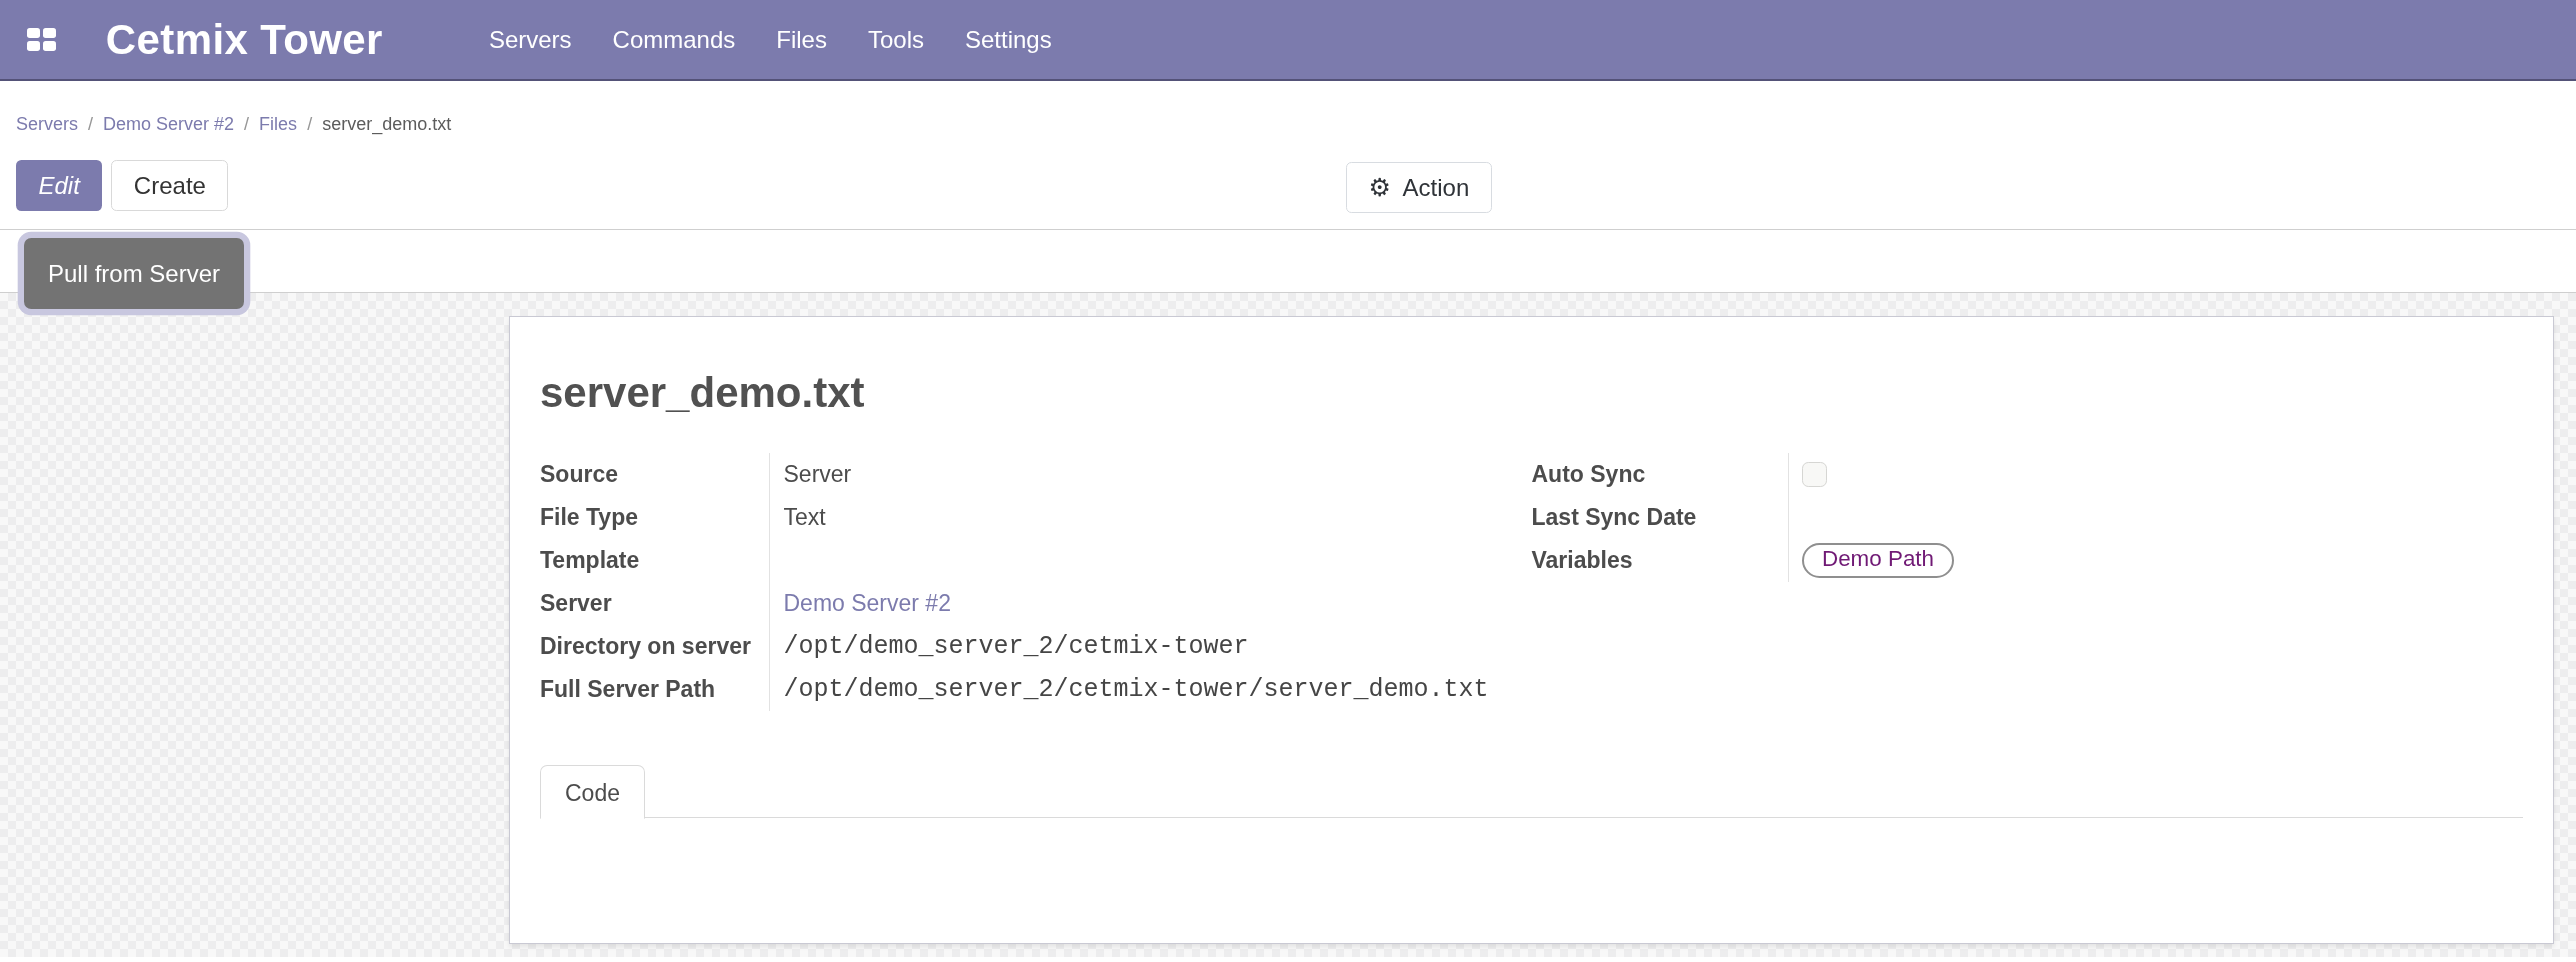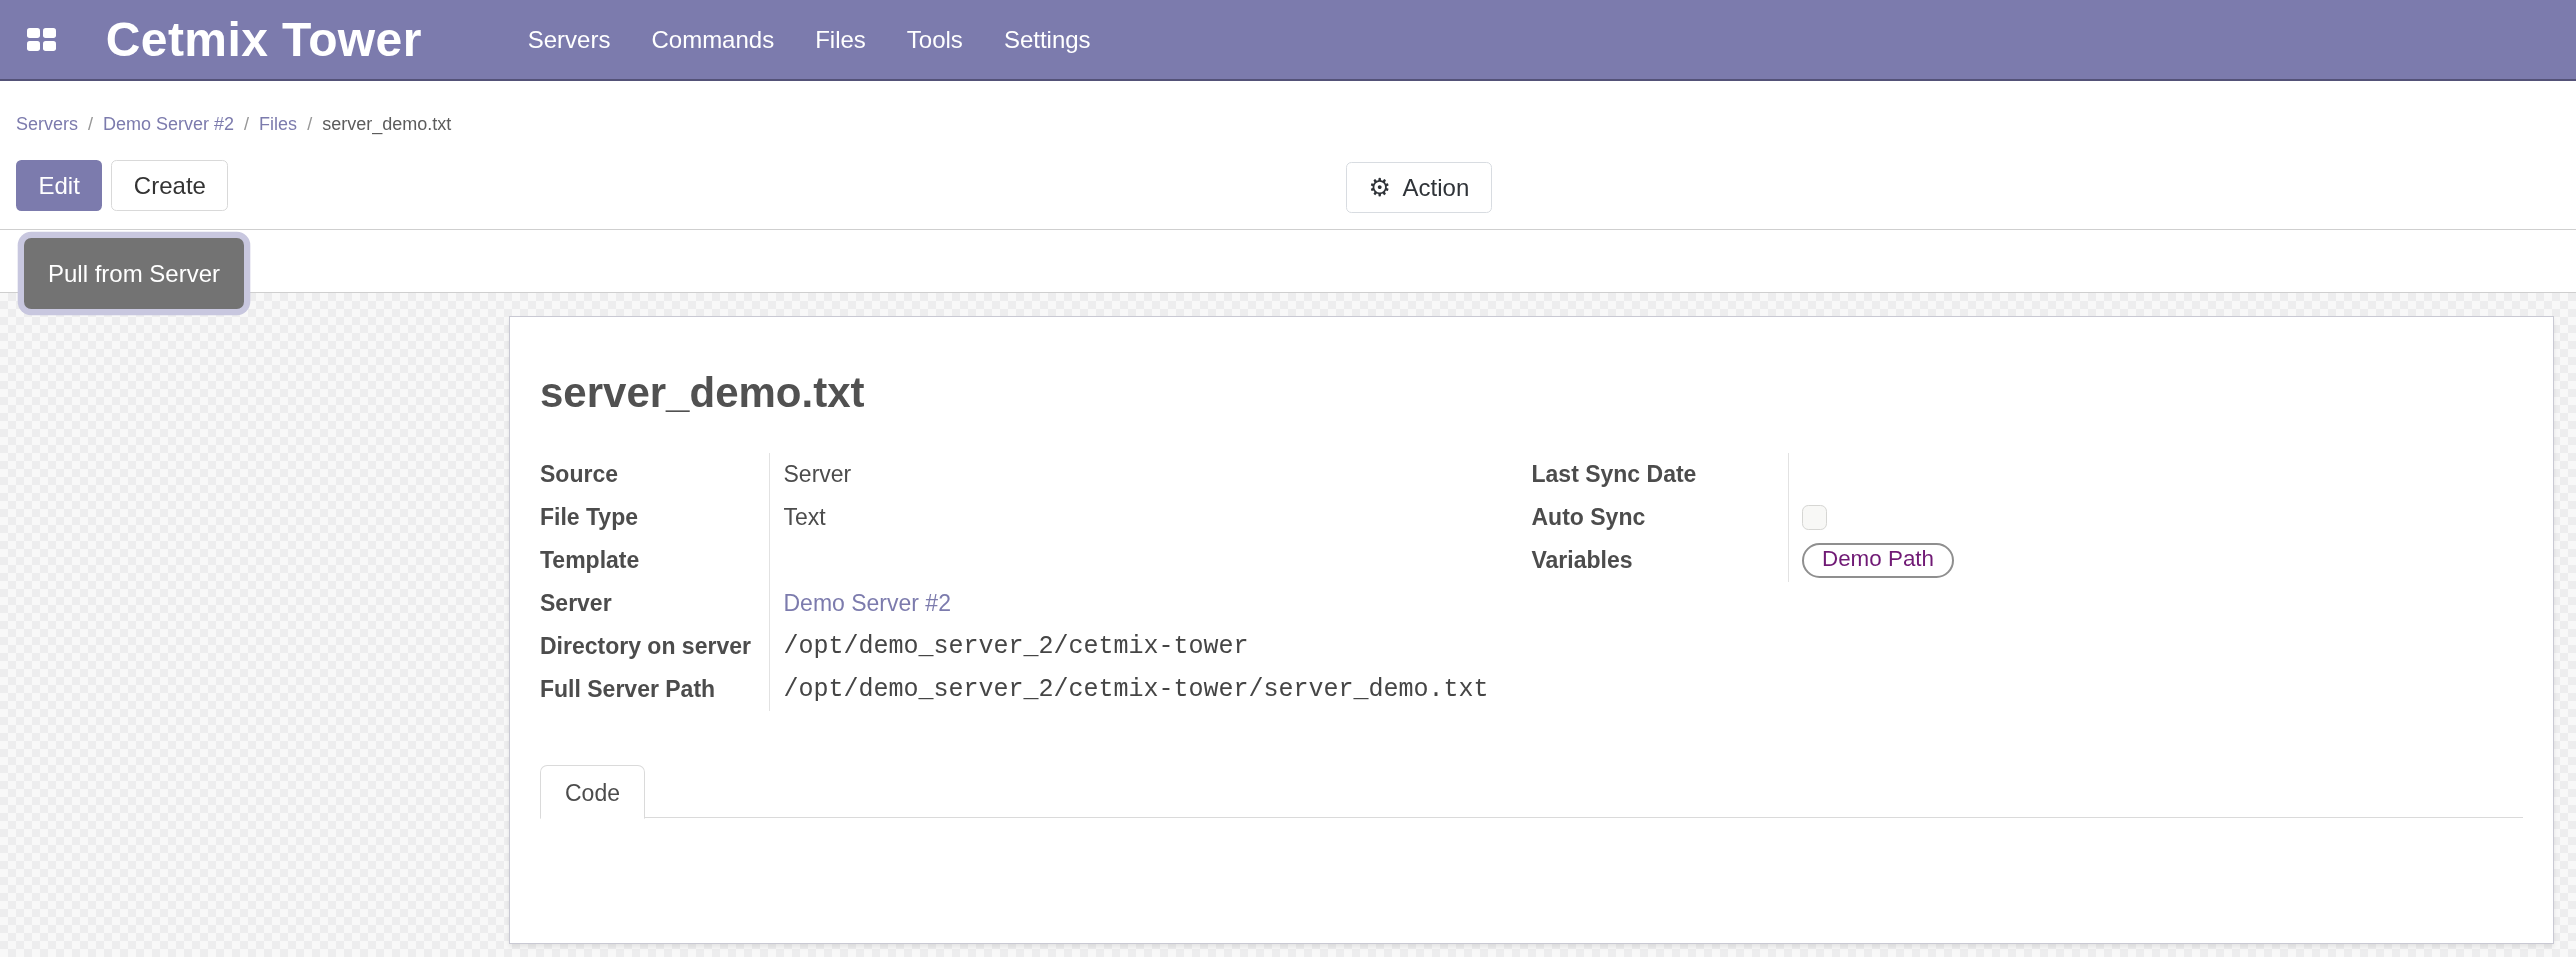--- a/index.html
+++ b/index.html
@@ -14,36 +14,36 @@
   
   .navbar {
     height:81px; background:#7c7bad; border-bottom:2.7px solid #545278;
     display:flex; align-items:center; padding:0 27px;
   }
   .apps-btn {
     display:grid; grid-template-columns:12.6px 12.6px; grid-template-rows:10px 10px;
     gap:3.6px; margin:0 50px 0 0; cursor:pointer; background:none; border:none; padding:0;
   }
   .apps-btn i { background:#fff; border-radius:2.7px; display:block; }
-  .brand { color:#fff; font-size:48px; font-weight:600; letter-spacing:0.4px; margin-right:106px; cursor:pointer; }
+  .brand { color:#fff; font-size:42px; font-weight:600; letter-spacing:0.4px; margin-right:106px; cursor:pointer; }
   .menu { display:flex; gap:41px; }
   .menu a { color:#fff; font-size:24px; text-decoration:none; cursor:pointer; }
 
   
   .control-panel { background:#fff; border-bottom:1.8px solid #cfcfcf; padding:25px 0 18px 16px; position:relative; }
   .breadcrumb { font-size:18px; line-height:36px; margin-bottom:18px; }
   .breadcrumb a { color:#7c7bad; text-decoration:none; cursor:pointer; }
   .breadcrumb .sep { color:#969696; margin:0 10px; }
   .breadcrumb .current { color:#5c5c5c; }
   .cp-buttons { display:flex; gap:9px; }
   .btn {
     font-family:inherit; font-size:24px; line-height:29px; padding:10px 21.5px;
     border-radius:5.4px; border:1.8px solid transparent; background:#fff; color:#333; cursor:pointer;
   }
-  .btn-primary { background:#7c7bad; color:#fff; }
+  .btn-primary { background:#7c7bad; color:#fff;font-style:italic; }
   .btn-default { border-color:#d9d9d9; }
   .action-btn {
     position:absolute; left:1346px; bottom:16px;
     display:flex; align-items:center; gap:11.7px;
     border-color:#d8dce1; color:#2f3338; font-weight:500;
   }
   .gear { font-size:25px; line-height:25px; }
 
   
   .statusbar { background:#fff; border-bottom:1.8px solid #cfcfcf; height:63px; padding:8px 0 0 24px; }
@@ -168,26 +168,26 @@
             <div class="fvalue mono">/opt/demo_server_2/cetmix-tower</div>
           </div>
           <div class="frow">
             <div class="flabel">Full Server Path</div>
             <div class="fvalue mono">/opt/demo_server_2/cetmix-tower/server_demo.txt</div>
           </div>
         </div>
 
         <div class="group group-right">
           <div class="frow">
+            <div class="flabel">Auto Sync</div>
+            <span class="checkbox"></span>
+          </div>
+          <div class="frow">
             <div class="flabel">Last Sync Date</div>
             <div class="fvalue"></div>
-          </div>
-          <div class="frow">
-            <div class="flabel">Auto Sync</div>
-            <span class="checkbox"></span>
           </div>
           <div class="frow">
             <div class="flabel">Variables</div>
             <span class="tag">Demo Path</span>
           </div>
         </div>
 
       </div>
 
       <div class="notebook">

